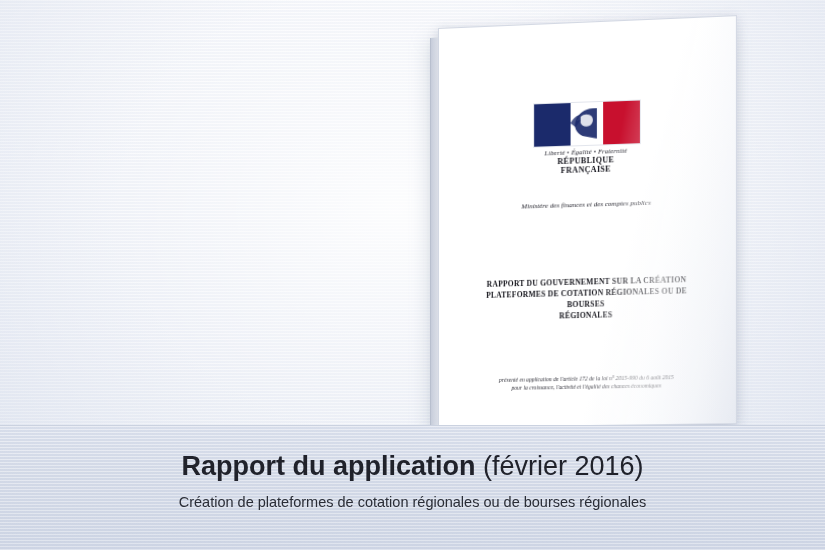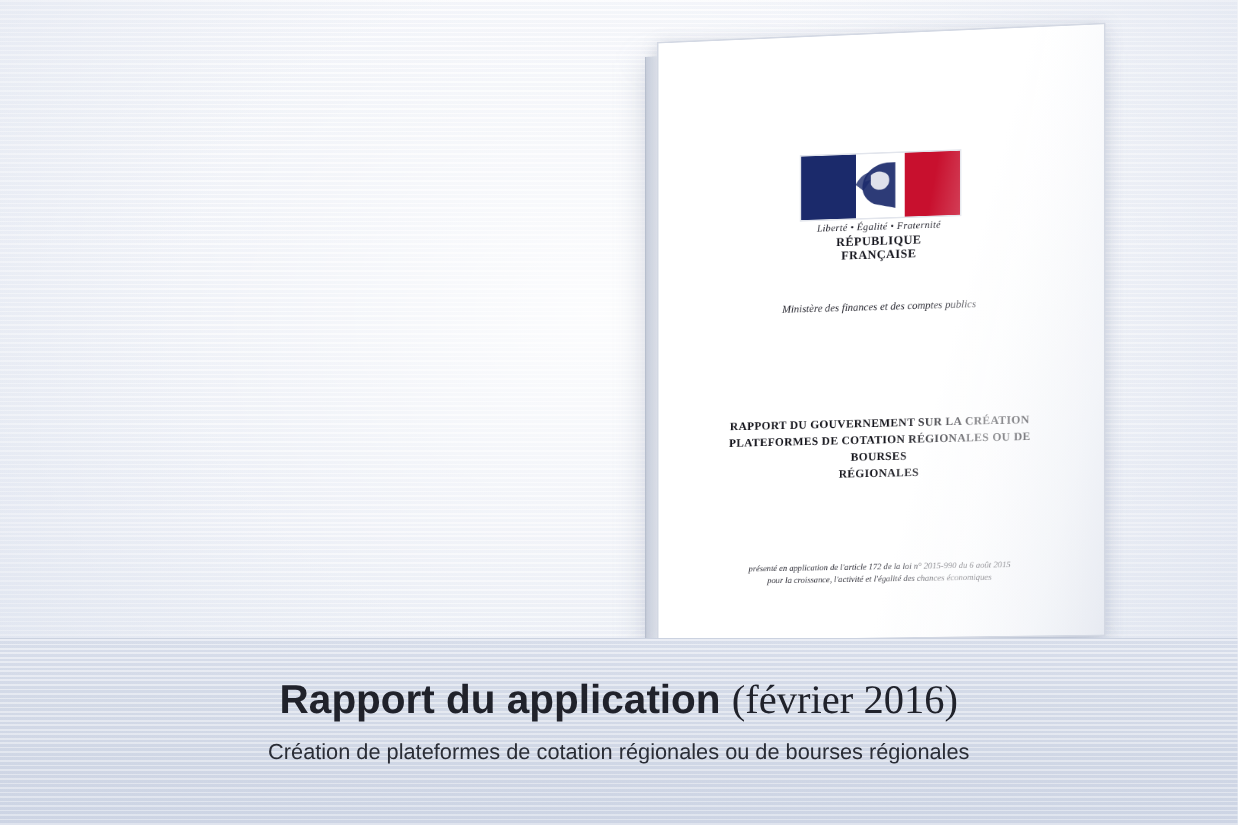--- a/index.html
+++ b/index.html
@@ -212,21 +212,20 @@
     font-size: 27px;
     color: #20222b;
     line-height: 1.1;
     white-space: nowrap;
   }
   .caption-title .strong {
     font-weight: bold;
   }
   .caption-title .light {
     font-weight: normal;
-    font-family: Liberation Serif, serif;
   }
   .caption-sub {
     margin-top: 12px;
     font-size: 14.5px;
     color: #2a2d36;
     white-space: nowrap;
   }
 </style>
 </head>
 <body>

